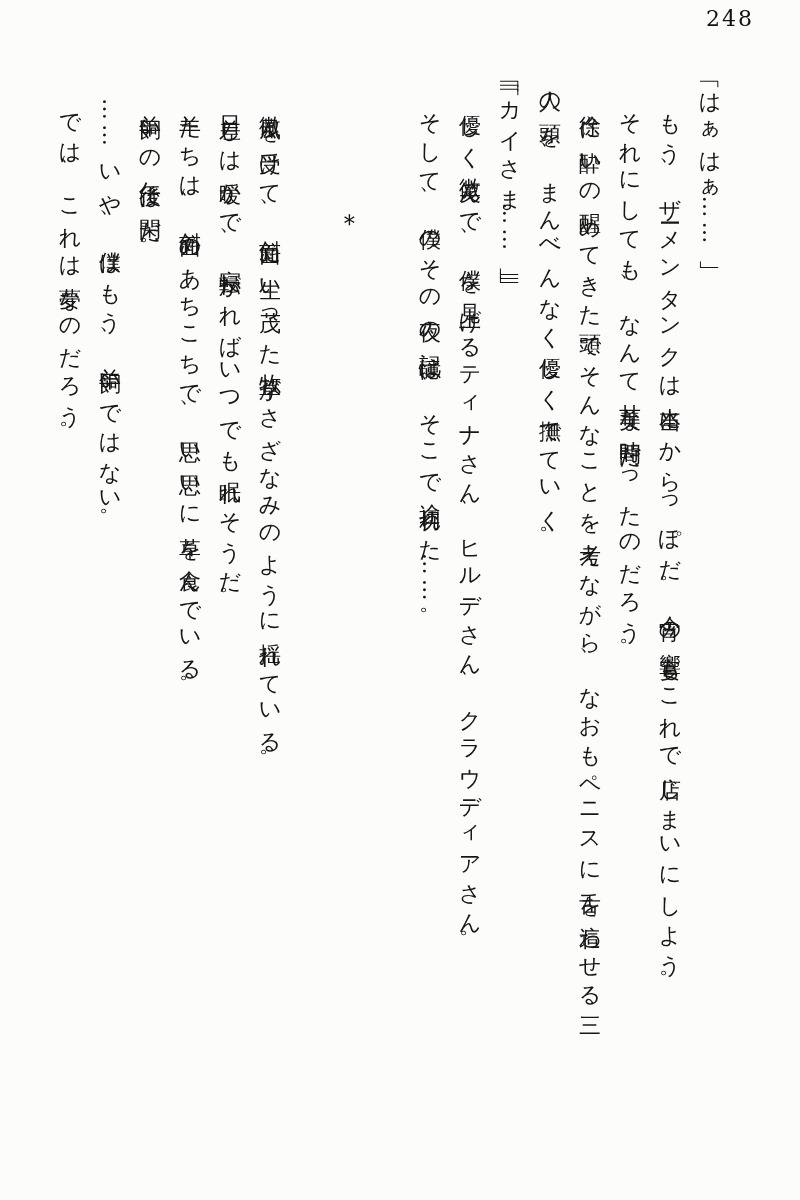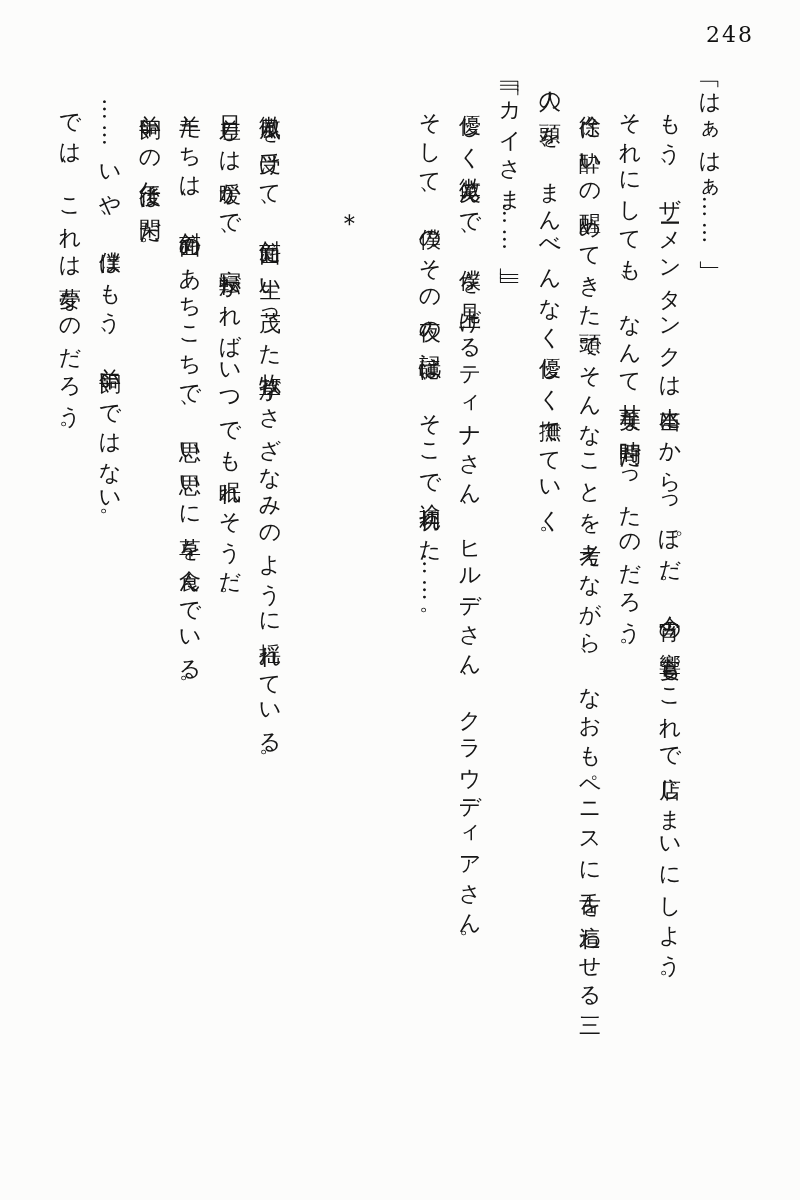--- a/index.html
+++ b/index.html
@@ -10,21 +10,21 @@
     width: 800px;
     height: 1200px;
     position: relative;
     background: #fcfcfb;
     overflow: hidden;
     font-family: "DejaVu Serif", "Liberation Serif", serif;
     color: #1b1b1b;
   }
   .page-number {
     position: absolute;
-    top: 22px;
+    top: 6px;
     left: 706px;
     font-size: 22px;
     letter-spacing: 2px;
     color: #111;
   }
   .text-block {
     position: absolute;
     top: 74px;
     right: 70px;
     width: 680px;

